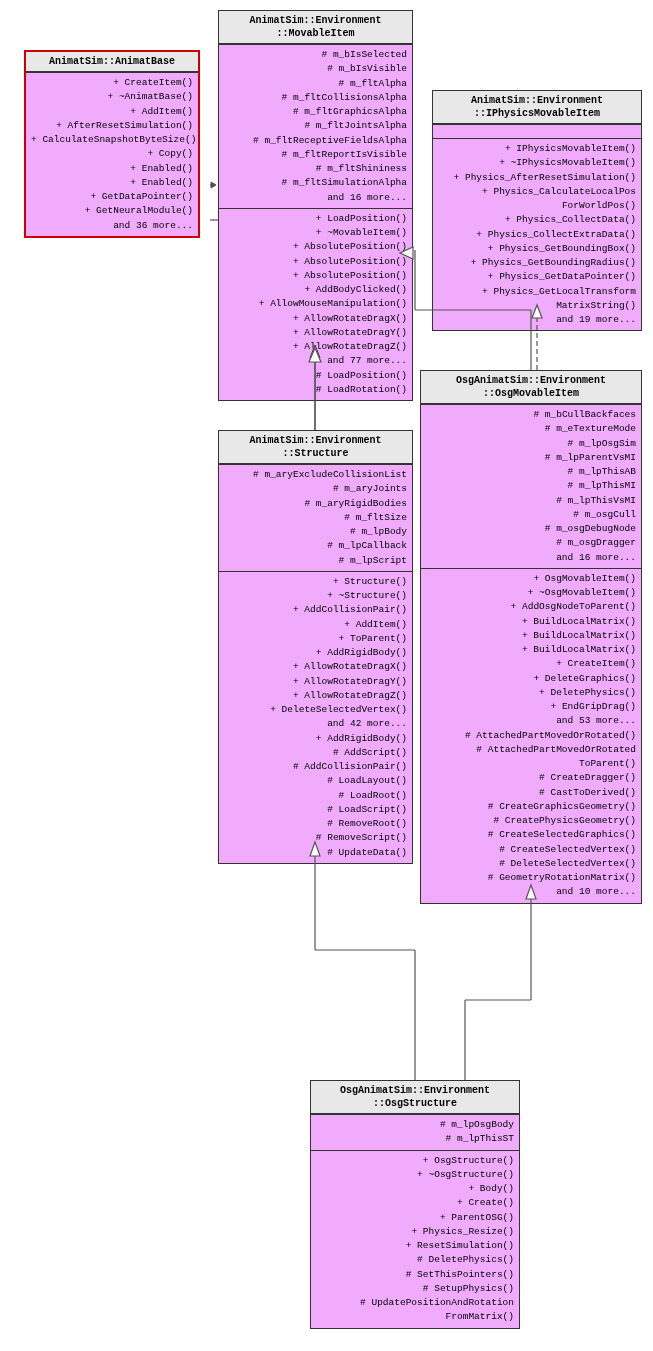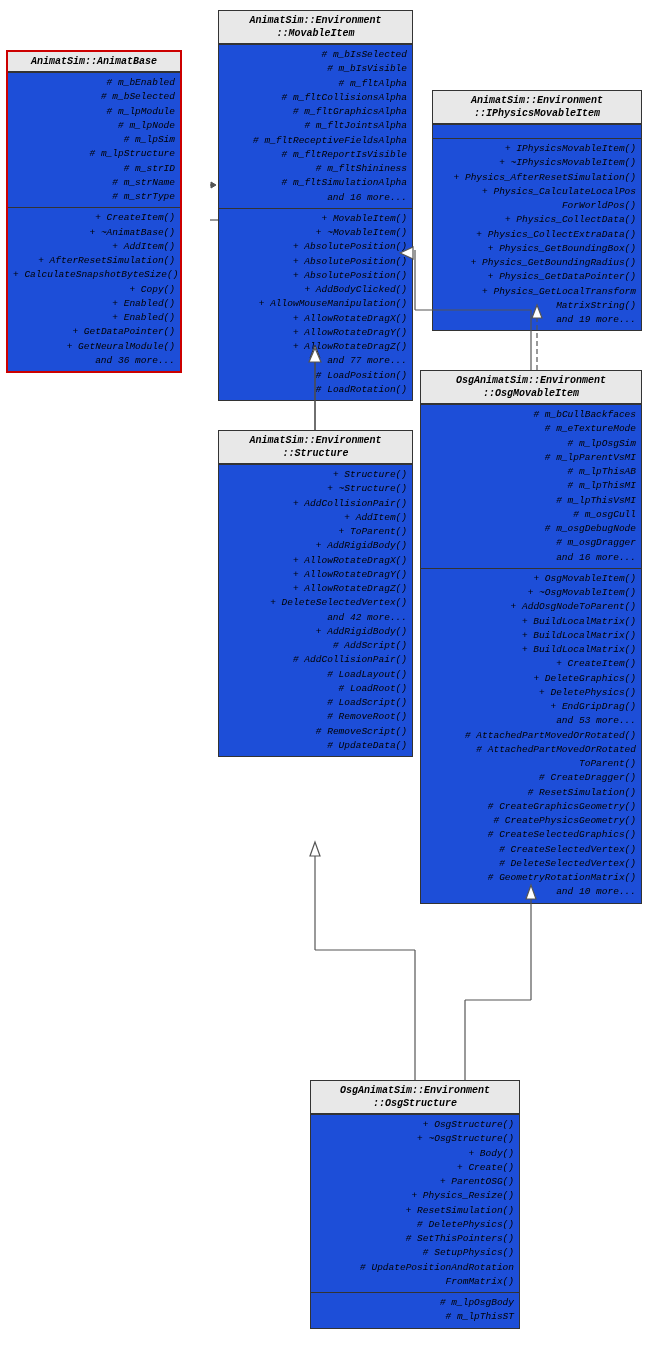--- a/index.html
+++ b/index.html
@@ -15,22 +15,21 @@
 
     .diagram-container {
       position: relative;
       width: 653px;
       height: 1351px;
     }
 
     .uml-box {
       position: absolute;
       border: 1px solid #333;
-      background: #1d4ed8;
-      font-style: italic;
+      background: #f0abfc;
     }
 
     .uml-box.red-border {
       border: 2px solid #cc0000;
     }
 
     .uml-header {
       background: #e8e8e8;
       border-bottom: 1px solid #333;
       padding: 3px 5px;
@@ -67,33 +66,22 @@
       width: 100%;
       height: 100%;
       pointer-events: none;
     }
   </style>
 </head>
 <body>
 
 <div class="diagram-container">
 
-  <div class="uml-box red-border" style="left:6px; top:50px; width:176px;">
+  <div class="uml-box red-border" style="left:24px; top:50px; width:176px;">
     <div class="uml-header">AnimatSim::AnimatBase</div>
-    <div class="uml-section">
-      <span class="uml-item"># m_bEnabled</span>
-      <span class="uml-item"># m_bSelected</span>
-      <span class="uml-item"># m_lpModule</span>
-      <span class="uml-item"># m_lpNode</span>
-      <span class="uml-item"># m_lpSim</span>
-      <span class="uml-item"># m_lpStructure</span>
-      <span class="uml-item"># m_strID</span>
-      <span class="uml-item"># m_strName</span>
-      <span class="uml-item"># m_strType</span>
-    </div>
     <div class="uml-section">
       <span class="uml-item">+ CreateItem()</span>
       <span class="uml-item">+ ~AnimatBase()</span>
       <span class="uml-item">+ AddItem()</span>
       <span class="uml-item">+ AfterResetSimulation()</span>
       <span class="uml-item">+ CalculateSnapshotByteSize()</span>
       <span class="uml-item">+ Copy()</span>
       <span class="uml-item">+ Enabled()</span>
       <span class="uml-item">+ Enabled()</span>
       <span class="uml-item">+ GetDataPointer()</span>
@@ -111,21 +99,21 @@
       <span class="uml-item"># m_fltCollisionsAlpha</span>
       <span class="uml-item"># m_fltGraphicsAlpha</span>
       <span class="uml-item"># m_fltJointsAlpha</span>
       <span class="uml-item"># m_fltReceptiveFieldsAlpha</span>
       <span class="uml-item"># m_fltReportIsVisible</span>
       <span class="uml-item"># m_fltShininess</span>
       <span class="uml-item"># m_fltSimulationAlpha</span>
       <span class="uml-item">and 16 more...</span>
     </div>
     <div class="uml-section">
-      <span class="uml-item">+ MovableItem()</span>
+      <span class="uml-item">+ LoadPosition()</span>
       <span class="uml-item">+ ~MovableItem()</span>
       <span class="uml-item">+ AbsolutePosition()</span>
       <span class="uml-item">+ AbsolutePosition()</span>
       <span class="uml-item">+ AbsolutePosition()</span>
       <span class="uml-item">+ AddBodyClicked()</span>
       <span class="uml-item">+ AllowMouseManipulation()</span>
       <span class="uml-item">+ AllowRotateDragX()</span>
       <span class="uml-item">+ AllowRotateDragY()</span>
       <span class="uml-item">+ AllowRotateDragZ()</span>
       <span class="uml-item">and 77 more...</span>
@@ -150,20 +138,29 @@
       <span class="uml-item">+ Physics_GetBoundingRadius()</span>
       <span class="uml-item">+ Physics_GetDataPointer()</span>
       <span class="uml-item">+ Physics_GetLocalTransform</span>
       <span class="uml-item">MatrixString()</span>
       <span class="uml-item">and 19 more...</span>
     </div>
   </div>
 
   <div class="uml-box" style="left:218px; top:430px; width:195px;">
     <div class="uml-header">AnimatSim::Environment<br>::Structure</div>
+    <div class="uml-section">
+      <span class="uml-item"># m_aryExcludeCollisionList</span>
+      <span class="uml-item"># m_aryJoints</span>
+      <span class="uml-item"># m_aryRigidBodies</span>
+      <span class="uml-item"># m_fltSize</span>
+      <span class="uml-item"># m_lpBody</span>
+      <span class="uml-item"># m_lpCallback</span>
+      <span class="uml-item"># m_lpScript</span>
+    </div>
     <div class="uml-section">
       <span class="uml-item">+ Structure()</span>
       <span class="uml-item">+ ~Structure()</span>
       <span class="uml-item">+ AddCollisionPair()</span>
       <span class="uml-item">+ AddItem()</span>
       <span class="uml-item">+ ToParent()</span>
       <span class="uml-item">+ AddRigidBody()</span>
       <span class="uml-item">+ AllowRotateDragX()</span>
       <span class="uml-item">+ AllowRotateDragY()</span>
       <span class="uml-item">+ AllowRotateDragZ()</span>
@@ -205,51 +202,51 @@
       <span class="uml-item">+ BuildLocalMatrix()</span>
       <span class="uml-item">+ CreateItem()</span>
       <span class="uml-item">+ DeleteGraphics()</span>
       <span class="uml-item">+ DeletePhysics()</span>
       <span class="uml-item">+ EndGripDrag()</span>
       <span class="uml-item">and 53 more...</span>
       <span class="uml-item"># AttachedPartMovedOrRotated()</span>
       <span class="uml-item"># AttachedPartMovedOrRotated</span>
       <span class="uml-item">ToParent()</span>
       <span class="uml-item"># CreateDragger()</span>
-      <span class="uml-item"># ResetSimulation()</span>
+      <span class="uml-item"># CastToDerived()</span>
       <span class="uml-item"># CreateGraphicsGeometry()</span>
       <span class="uml-item"># CreatePhysicsGeometry()</span>
       <span class="uml-item"># CreateSelectedGraphics()</span>
       <span class="uml-item"># CreateSelectedVertex()</span>
       <span class="uml-item"># DeleteSelectedVertex()</span>
       <span class="uml-item"># GeometryRotationMatrix()</span>
       <span class="uml-item">and 10 more...</span>
     </div>
   </div>
 
   <div class="uml-box" style="left:310px; top:1080px; width:210px;">
     <div class="uml-header">OsgAnimatSim::Environment<br>::OsgStructure</div>
+    <div class="uml-section">
+      <span class="uml-item"># m_lpOsgBody</span>
+      <span class="uml-item"># m_lpThisST</span>
+    </div>
     <div class="uml-section">
       <span class="uml-item">+ OsgStructure()</span>
       <span class="uml-item">+ ~OsgStructure()</span>
       <span class="uml-item">+ Body()</span>
       <span class="uml-item">+ Create()</span>
       <span class="uml-item">+ ParentOSG()</span>
       <span class="uml-item">+ Physics_Resize()</span>
       <span class="uml-item">+ ResetSimulation()</span>
       <span class="uml-item"># DeletePhysics()</span>
       <span class="uml-item"># SetThisPointers()</span>
       <span class="uml-item"># SetupPhysics()</span>
       <span class="uml-item"># UpdatePositionAndRotation</span>
       <span class="uml-item">FromMatrix()</span>
     </div>
-    <div class="uml-section">
-      <span class="uml-item"># m_lpOsgBody</span>
-      <span class="uml-item"># m_lpThisST</span>
-    </div>
   </div>
 
   <svg class="arrows-svg">
 
     <line x1="315" y1="430" x2="315" y2="355" stroke="#333" stroke-width="1" fill="none"></line>
     <polygon points="315,345 310,358 320,358" fill="white" stroke="#333" stroke-width="1"></polygon>
 
     <line x1="210" y1="220" x2="218" y2="220" stroke="#333" stroke-width="1"></line>
 
     <line x1="315" y1="430" x2="315" y2="358" stroke="#555" stroke-width="1.2"></line>

